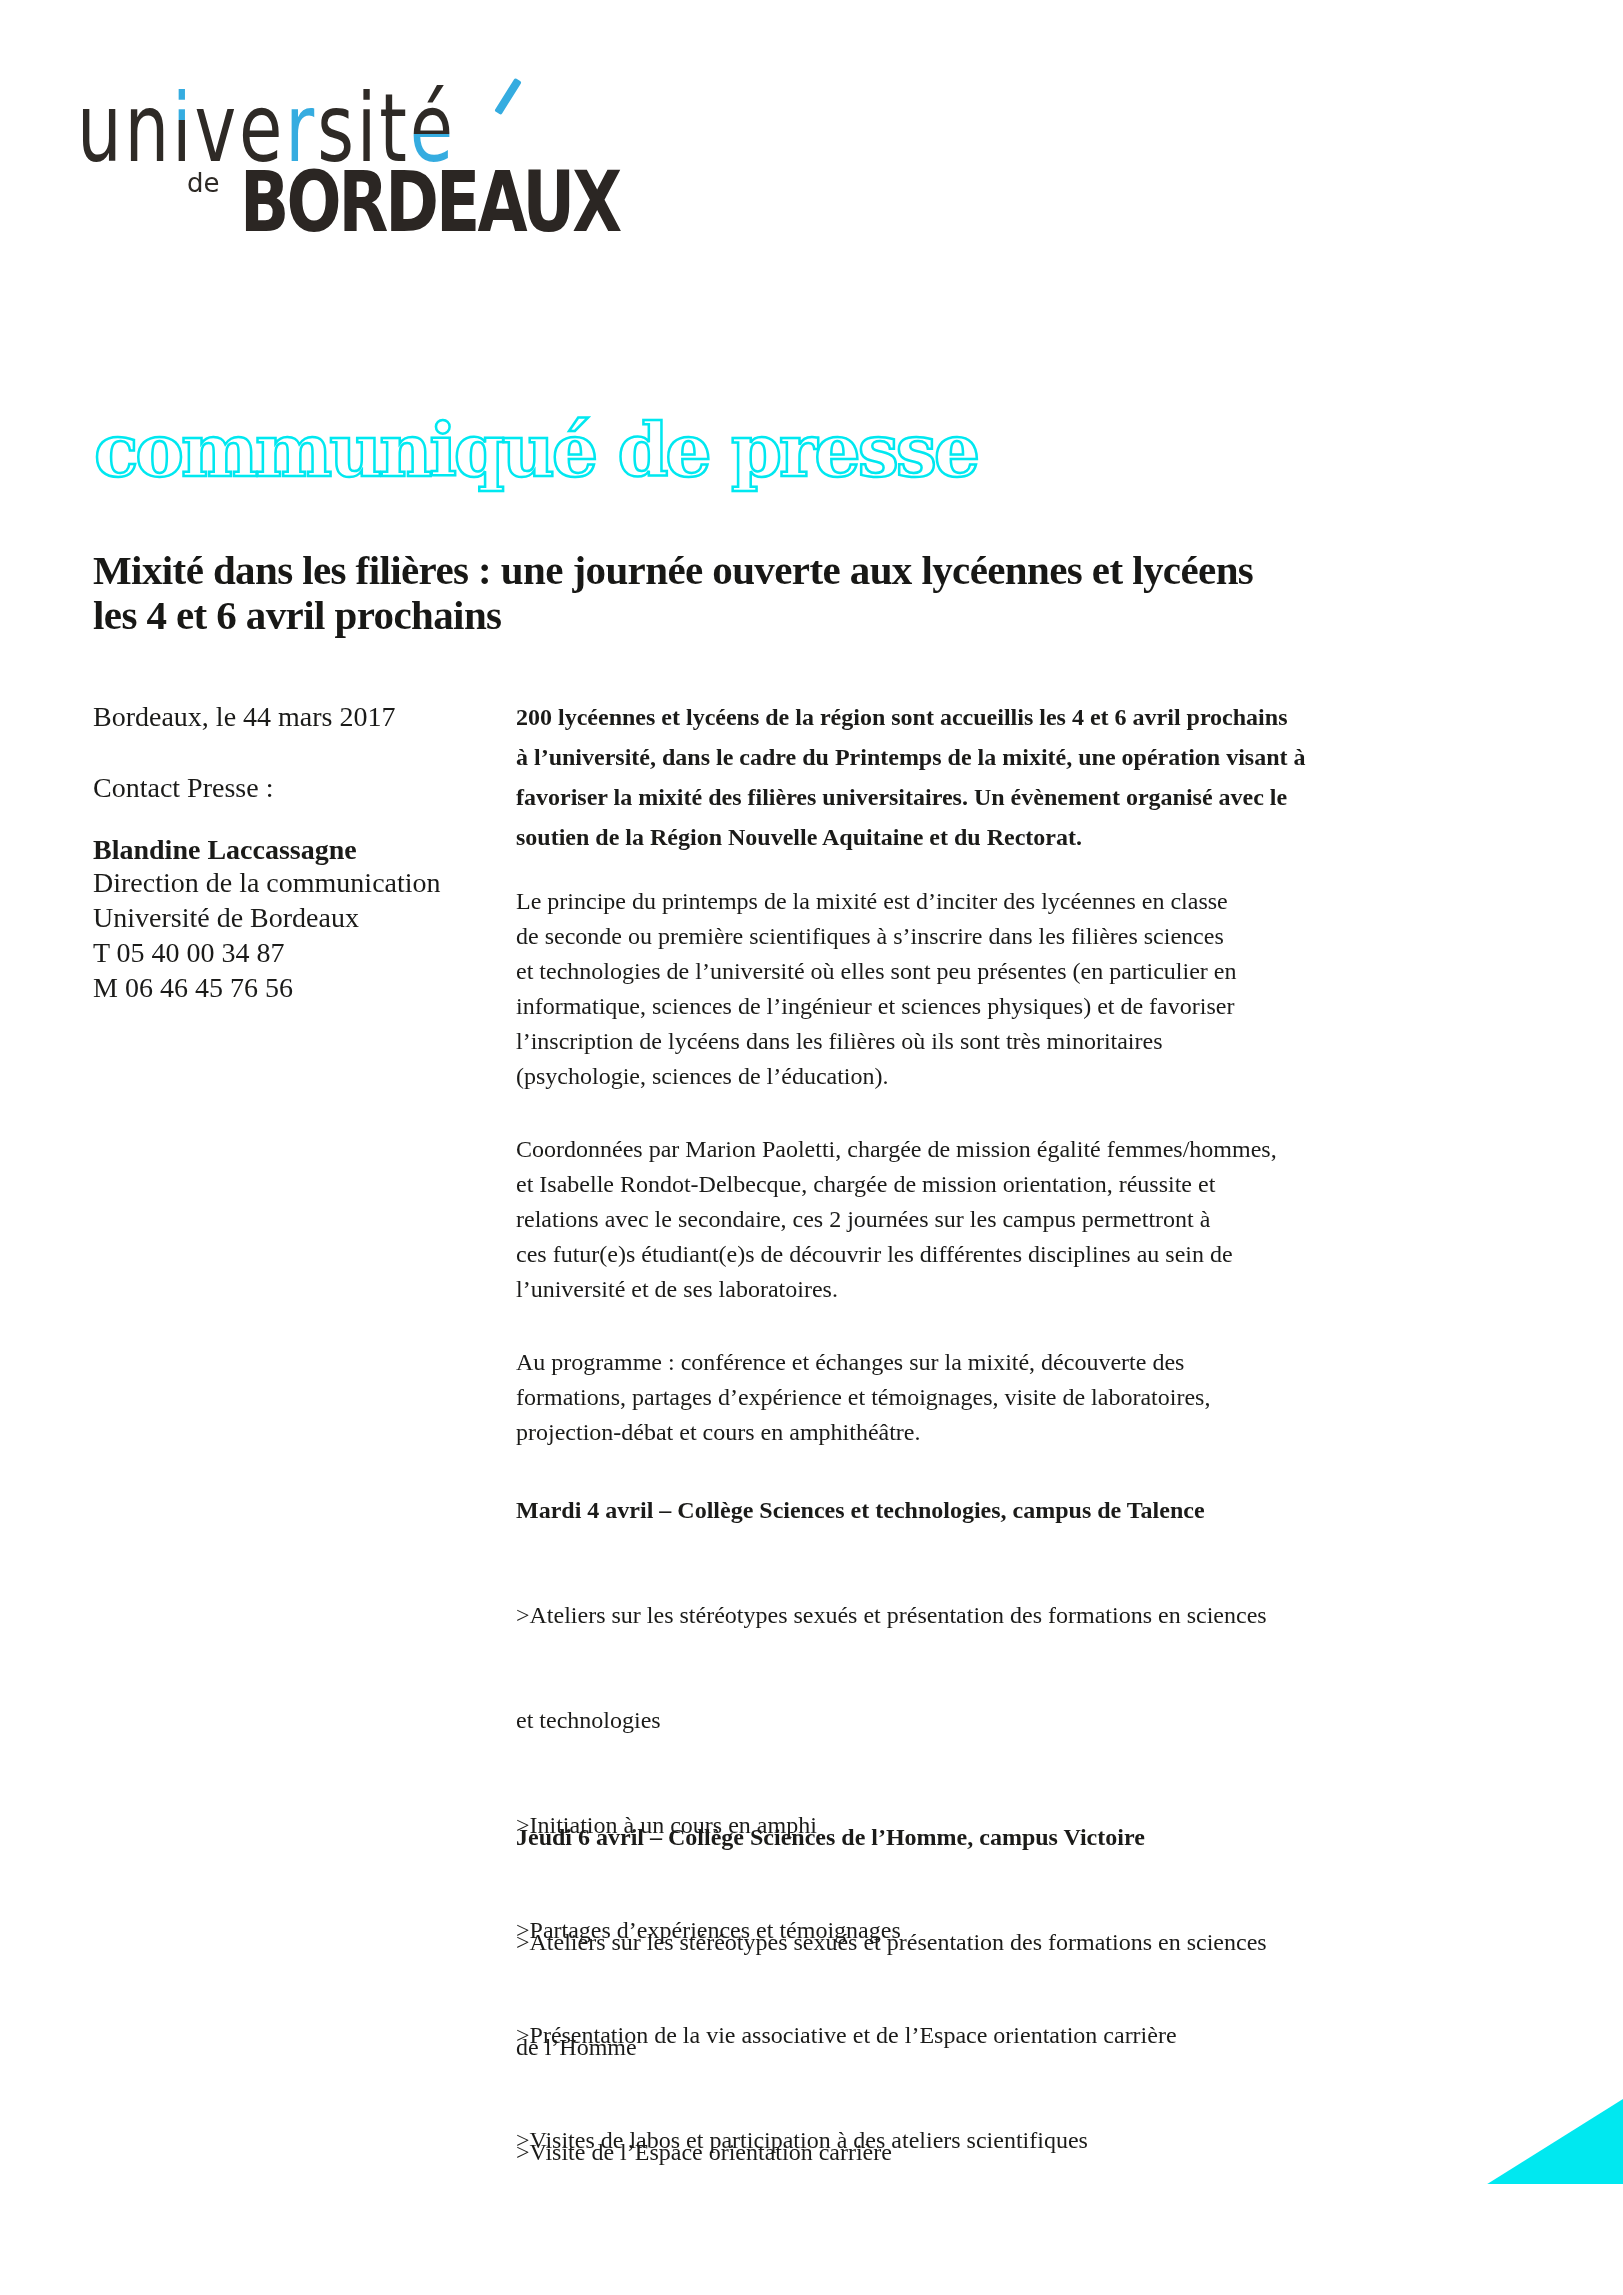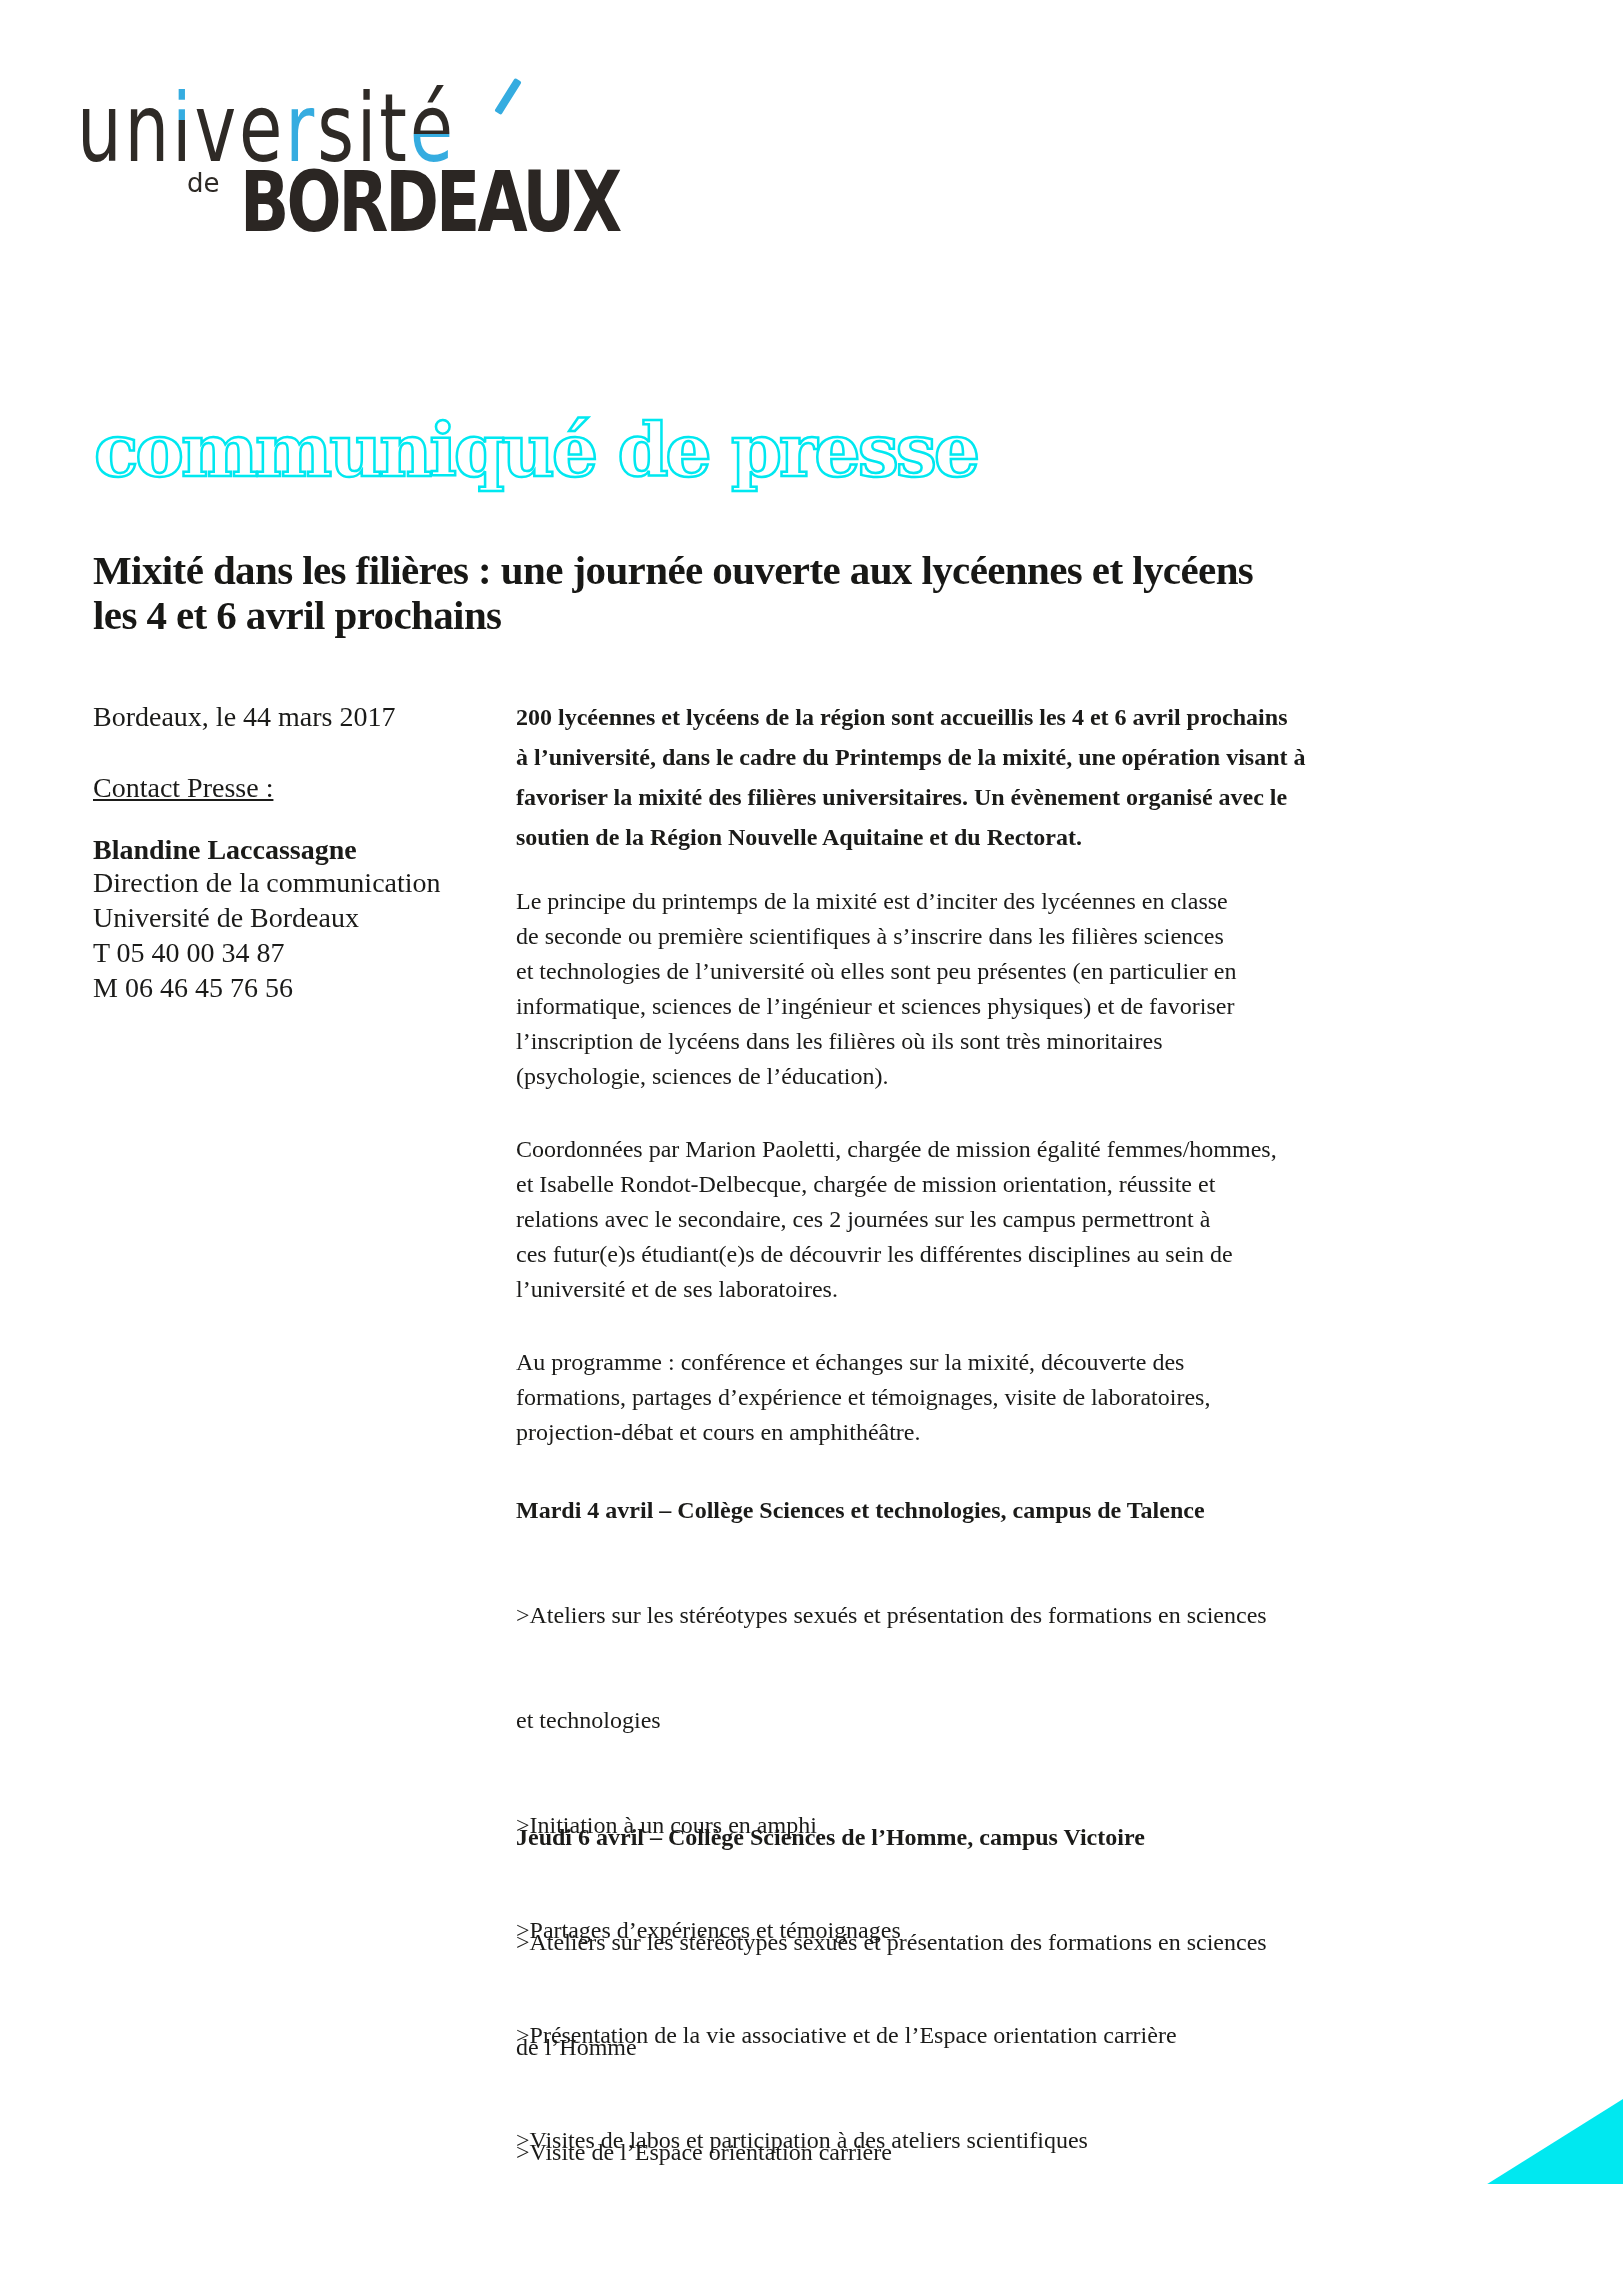--- a/index.html
+++ b/index.html
@@ -46,21 +46,21 @@
   }
   
   .headline{
     position:absolute;left:93px;top:548px;
     font-size:41px;line-height:45px;font-weight:bold;letter-spacing:-0.6px;
     color:#181816;white-space:pre;
   }
   
   .leftcol{position:absolute;left:93px;font-size:28px;line-height:35px;white-space:pre;}
   .dateline{top:699px;}
-  .contact-label{top:770px;text-decoration:underline;}
+  .contact-label{top:770px;}
   .contact-name{top:832px;font-weight:bold;}
   .contact-details{top:865px;}
   
   .rightcol{position:absolute;left:516px;font-size:24px;line-height:35px;white-space:pre;}
   .intro{top:697px;font-weight:bold;line-height:40px;}
   .para2{top:884px;}
   .para3{top:1132px;}
   .para4{top:1345px;}
   .day-heading{font-weight:bold;}
   .day1-heading{top:1493px;}

